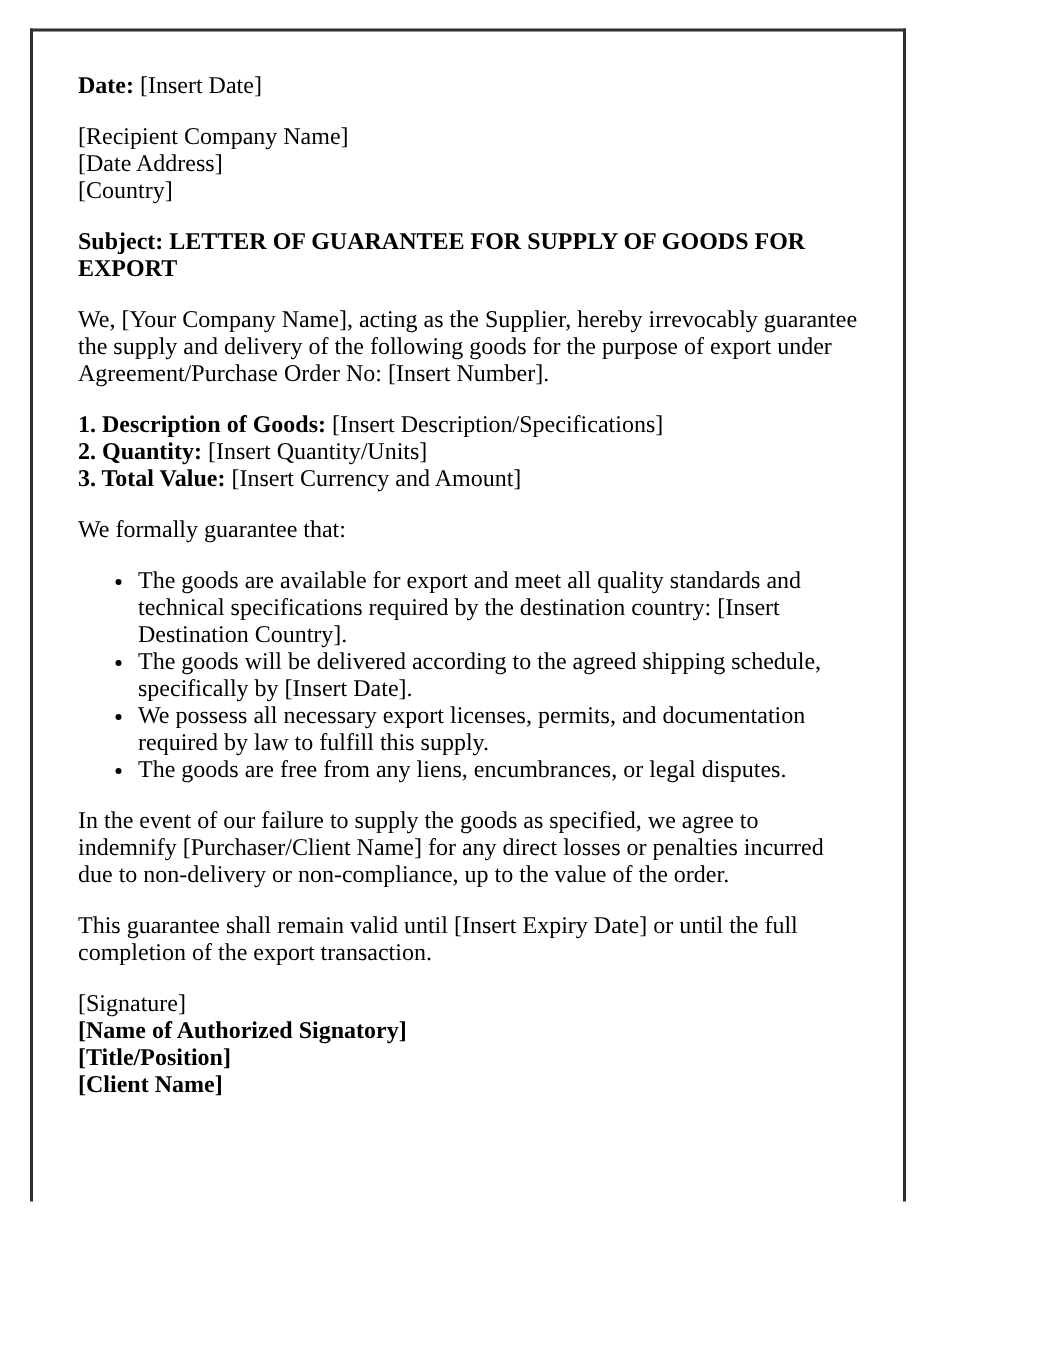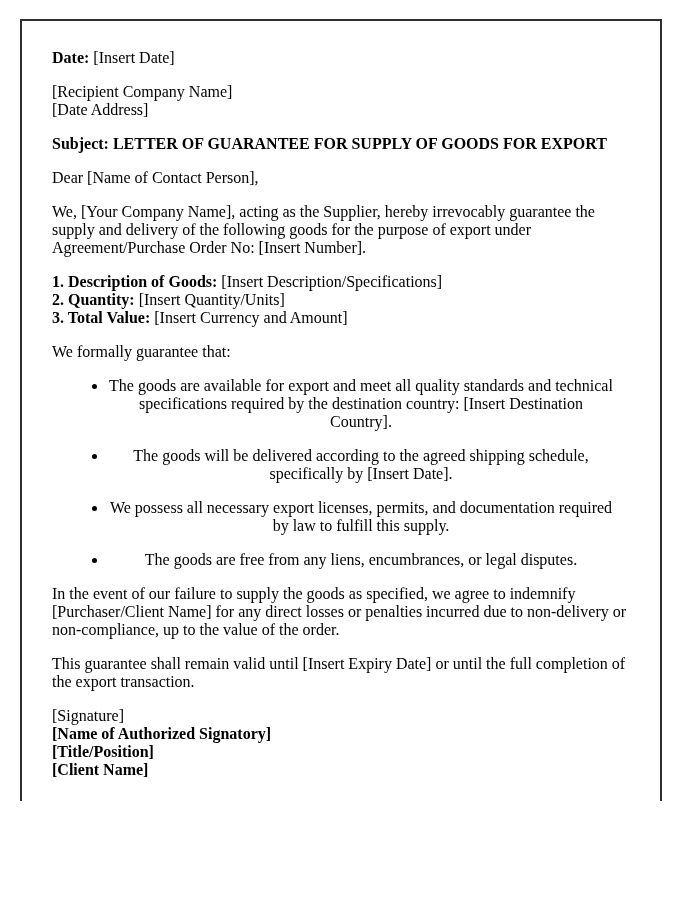--- a/index.html
+++ b/index.html
@@ -14,54 +14,54 @@
     font-family: "Liberation Serif", "DejaVu Serif", serif;
     font-size: 16px;
     line-height: 18px;
     color: #000000;
     overflow: hidden;
   }
   .letter {
     position: absolute;
     left: 20px;
     top: 19px;
-    width: 642px;
+    width: 584px;
     height: 782px;
     box-sizing: border-box;
     border: 2px solid #2f2f2f;
     border-bottom: none;
     padding: 28px 30px 0 30px;
     background: #ffffff;
     overflow: hidden;
   }
   p { margin: 0 0 16px 0; }
   ul {
     margin: 0 0 16px 0;
     padding: 0 0 0 40px;
     list-style-type: disc;
   }
-  li { margin: 16px; text-align: center; }
+  li { margin: 0; }
   .b { font-weight: 700; }
   .block { display: block; }
 </style>
 </head>
 <body>
 
 <div class="letter">
 
   <p><span class="b">Date:</span><span> [Insert Date]</span></p>
 
   <p>
     <span class="block">[Recipient Company Name]</span>
     <span class="block">[Date Address]</span>
+    <span class="block">[Country]</span>
   </p>
 
   <p class="b">Subject: LETTER OF GUARANTEE FOR SUPPLY OF GOODS FOR EXPORT</p>
 
-  <p>Dear [Name of Contact Person],</p>
 
   <p>We, [Your Company Name], acting as the Supplier, hereby irrevocably guarantee the supply and delivery of the following goods for the purpose of export under Agreement/Purchase Order No: [Insert Number].</p>
 
   <p>
     <span class="block"><span class="b">1. Description of Goods:</span><span> [Insert Description/Specifications]</span></span>
     <span class="block"><span class="b">2. Quantity:</span><span> [Insert Quantity/Units]</span></span>
     <span class="block"><span class="b">3. Total Value:</span><span> [Insert Currency and Amount]</span></span>
   </p>
 
   <p>We formally guarantee that:</p>

